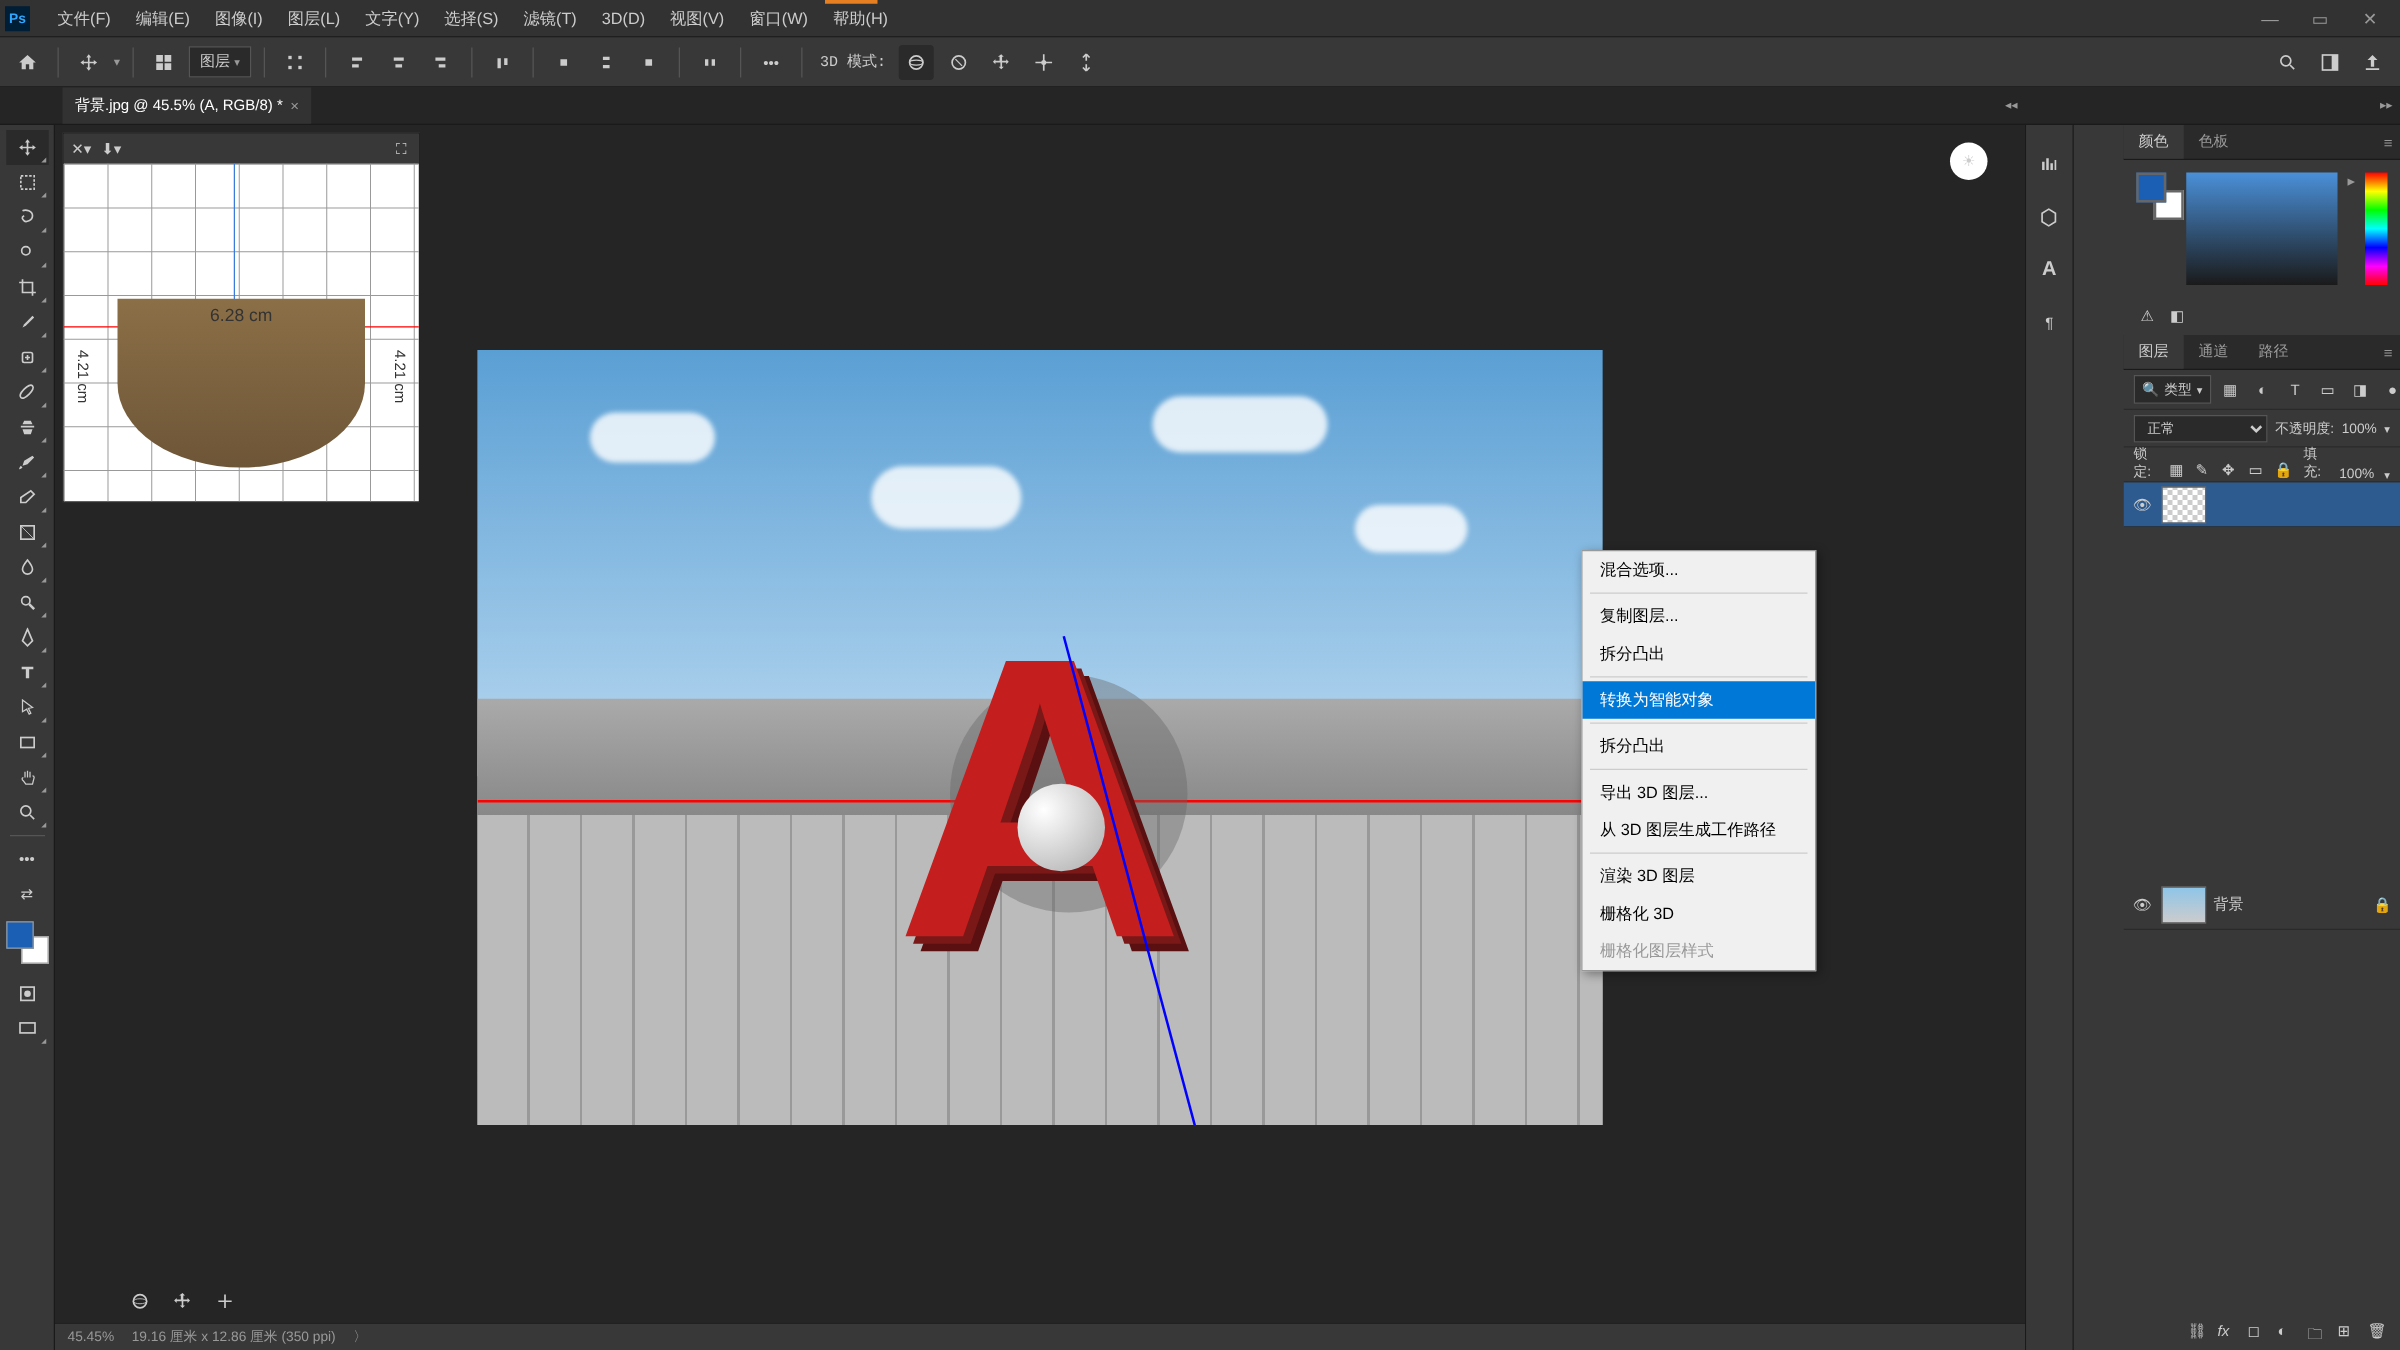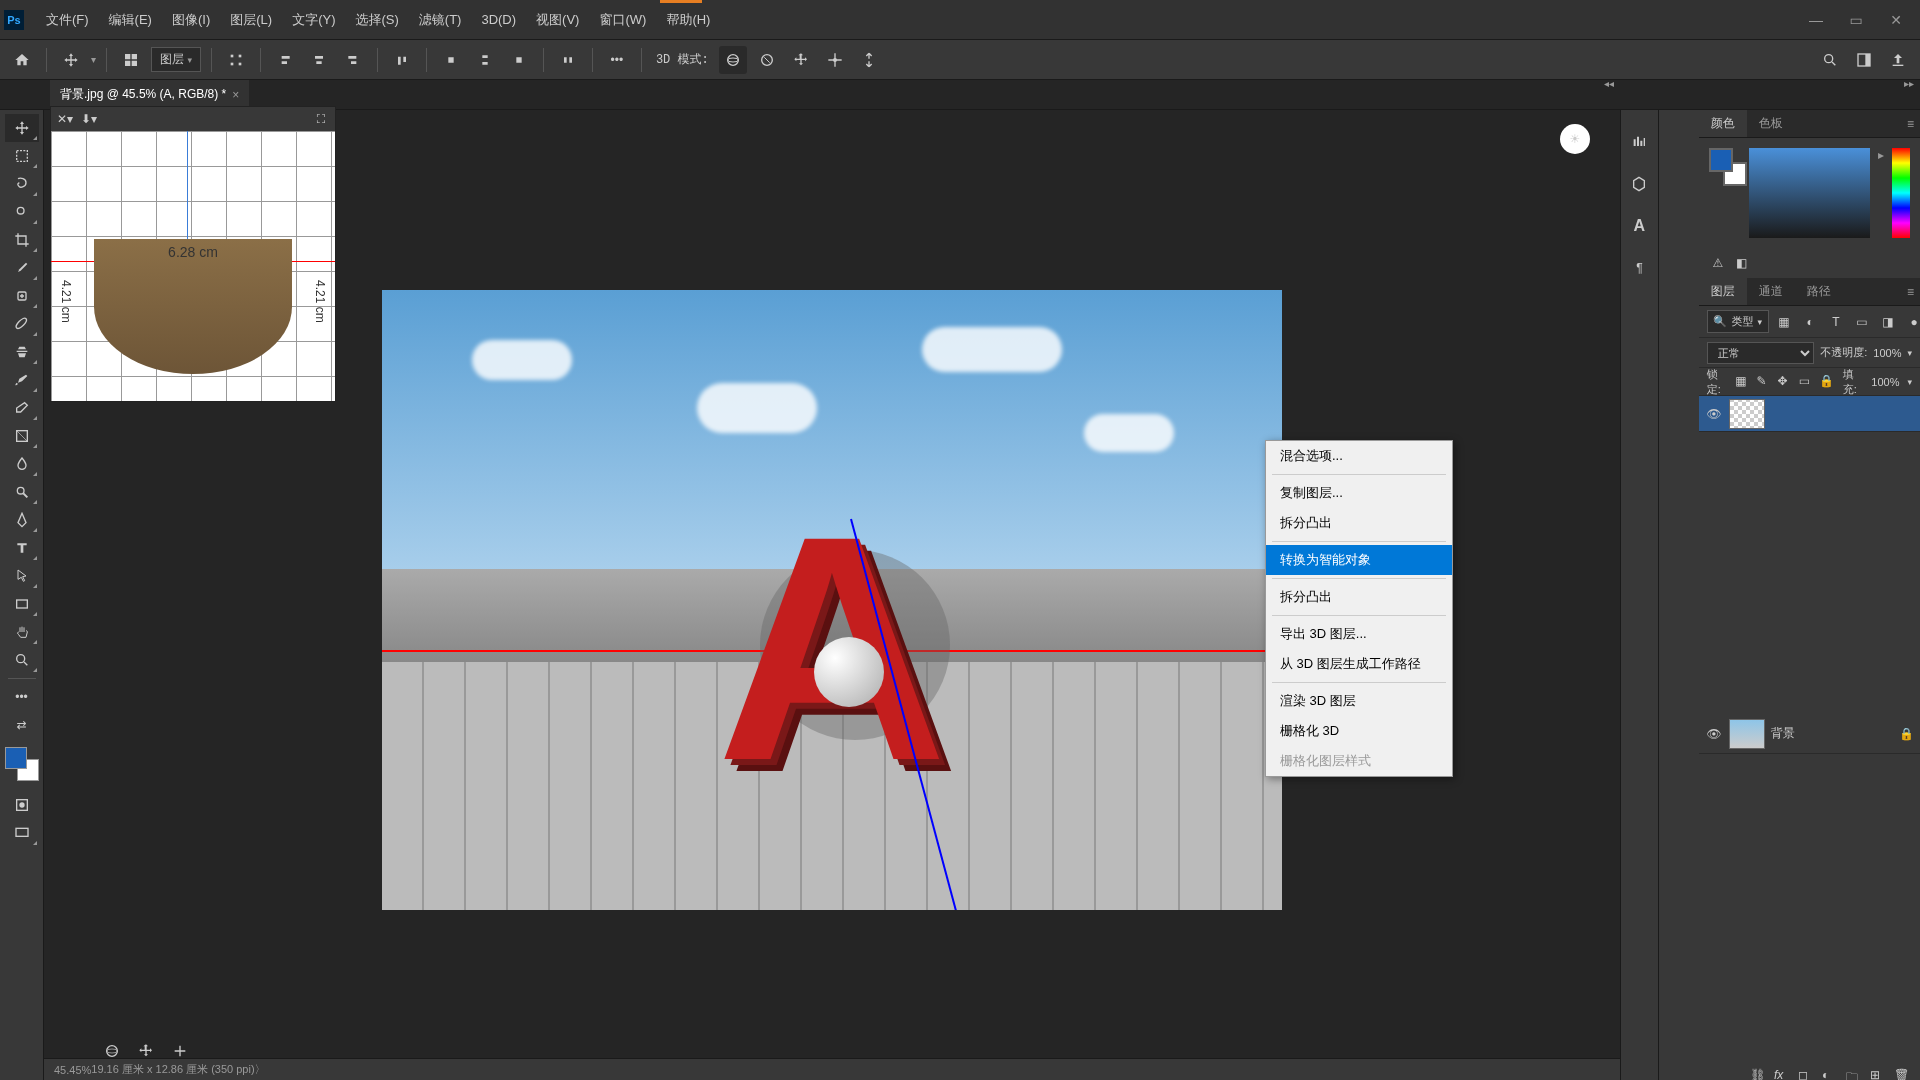--- a/index.html
+++ b/index.html
@@ -1,19 +1,19 @@
 <!DOCTYPE html>
 <html><head>
 <meta charset="utf-8">
 <style>
 * { margin: 0; padding: 0; box-sizing: border-box; font-family: "Microsoft YaHei", sans-serif; }
 body { background: #323232; color: #ccc; width: 1920px; height: 1080px; overflow: hidden; font-size: 12px; position: relative; }
 
 
-.menubar { height: 40px; background: #323232; display: flex; align-items: center; padding: 0 4px; border-bottom: 1px solid #1a1a1a; }
+.menubar { height: 30px; background: #323232; display: flex; align-items: center; padding: 0 4px; border-bottom: 1px solid #1a1a1a; }
 .ps-logo { width: 20px; height: 20px; background: #001e36; color: #31a8ff; display: flex; align-items: center; justify-content: center; font-weight: bold; font-size: 11px; margin-right: 12px; }
 .menu-item { padding: 0 10px; font-size: 13px; cursor: pointer; }
 .menu-spacer { flex: 1; }
 .window-btn { width: 40px; height: 26px; display: flex; align-items: center; justify-content: center; cursor: pointer; color: #999; font-size: 14px; }
 
 
 .options-bar { height: 40px; background: #383838; display: flex; align-items: center; padding: 0 8px; border-bottom: 1px solid #1a1a1a; gap: 6px; }
 .opt-icon { width: 28px; height: 28px; display: flex; align-items: center; justify-content: center; cursor: pointer; color: #ccc; border-radius: 3px; }
 .opt-icon.active { background: #2a2a2a; }
 .opt-divider { width: 1px; height: 24px; background: #555; margin: 0 4px; }
@@ -92,41 +92,41 @@
 
 .layers-panel { flex: 1; display: flex; flex-direction: column; }
 .layer-type-bar { height: 32px; display: flex; align-items: center; padding: 0 8px; gap: 6px; border-bottom: 1px solid #2a2a2a; }
 .type-select { flex: 0 0 auto; background: #2a2a2a; border: 1px solid #555; padding: 3px 6px; color: #ccc; font-size: 11px; display: flex; align-items: center; gap: 4px; }
 .type-icons { display: flex; gap: 8px; margin-left: auto; }
 .type-icon { width: 18px; height: 18px; color: #ccc; display: flex; align-items: center; justify-content: center; }
 .blend-row { height: 30px; display: flex; align-items: center; padding: 0 8px; gap: 6px; border-bottom: 1px solid #2a2a2a; }
 .blend-select { background: #2a2a2a; border: 1px solid #555; padding: 3px 20px 3px 6px; color: #ccc; font-size: 11px; flex: 1; }
 .opacity-label { font-size: 11px; }
 .opacity-val { font-size: 11px; }
-.lock-row { height: 28px; display: flex; align-items: center; padding: 0 8px; gap: 8px; border-bottom: 1px solid #2a2a2a; }
+.lock-row { height: 28px; display: flex; align-items: flex-end; padding: 0 8px; gap: 8px; border-bottom: 1px solid #2a2a2a; }
 .lock-label { font-size: 11px; }
 .lock-icon { width: 16px; height: 16px; color: #ccc; }
 
 .layer-list { flex: 1; overflow: visible; position: relative; }
 .layer-item { height: 40px; display: flex; align-items: center; padding: 0 6px; gap: 6px; border-bottom: 1px solid #2a2a2a; }
 .layer-item.selected { background: #2d5a8f; }
 .layer-vis { width: 18px; height: 18px; display: flex; align-items: center; justify-content: center; }
 .layer-thumb { width: 36px; height: 30px; background: #fff; border: 1px solid #666; }
 .layer-name { font-size: 12px; }
 .layer-lock-ico { margin-left: auto; }
 
 
 .context-menu { position: absolute; left: 1265px; top: 440px; width: 188px; background: #f0f0f0; border: 1px solid #999; box-shadow: 2px 2px 8px rgba(0,0,0,0.4); z-index: 100; color: #000; font-size: 13px; }
 .ctx-item { padding: 6px 14px; cursor: pointer; }
 .ctx-item.highlighted { background: #0078d7; color: #fff; }
 .ctx-item.disabled { color: #999; }
 .ctx-divider { height: 1px; background: #ccc; margin: 3px 6px; }
 
 
-.status-bar { position: absolute; bottom: 0; left: 44px; right: 300px; height: 22px; background: #383838; display: flex; align-items: center; padding: 0 10px; font-size: 11px; color: #999; border-top: 1px solid #1a1a1a; }
+.status-bar { position: absolute; bottom: 0; left: 44px; right: 300px; height: 22px; background: #383838; display: flex; align-items: center; padding: 0 10px; gap: 14px; font-size: 11px; color: #999; border-top: 1px solid #1a1a1a; }
 
 .bot-layer-icons { position: absolute; bottom: 4px; right: 8px; display: flex; gap: 6px; }
 .bli { width: 18px; height: 18px; color: #ccc; }
 
 svg { width: 16px; height: 16px; fill: currentColor; }
 .panel-collapse { position: absolute; top: 78px; right: 306px; color: #999; font-size: 10px; }
 .panel-collapse2 { position: absolute; top: 78px; right: 6px; color: #999; font-size: 10px; }
 .orange-bar { position: absolute; top: 0; left: 660px; width: 42px; height: 3px; background: #e67e22; }
 </style>
 </head>

